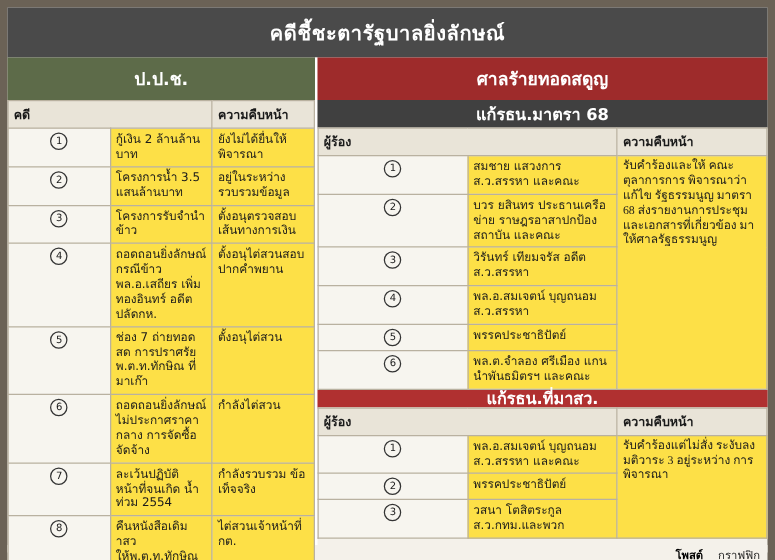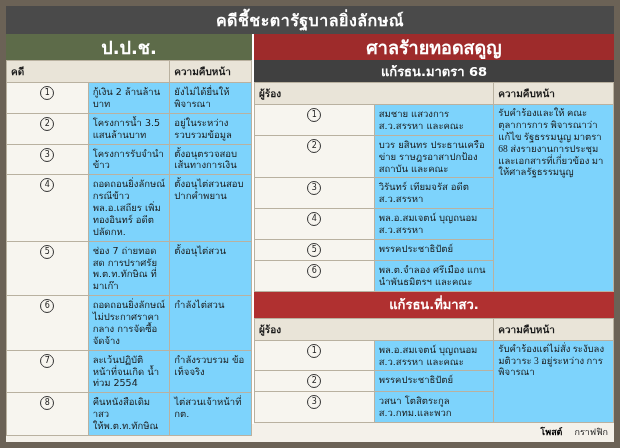--- a/index.html
+++ b/index.html
@@ -11,43 +11,43 @@
   }
   .frame{
     position:relative;
     width:620px;height:448px;
     box-sizing:border-box;
     background:#f4f1ea;
     border:6px solid #6b6256;
   }
   
   .title-bar{
-    height:28px;
+    height:40px;
     background:#4a4a4a;
     color:#ffffff;
     display:flex;align-items:center;justify-content:center;
     font-size:16px;font-weight:bold;
     letter-spacing:.5px;
   }
   
   .cols{
     display:flex;
     height:calc(100% - 30px - 16px);
   }
   .col-left{width:248px;border-right:2px solid #ffffff;box-sizing:border-box;}
   .col-right{flex:1;}
   .band{
-    height:26px;
+    height:34px;
     display:flex;align-items:center;justify-content:center;
-    color:#ffffff;font-size:18px;font-weight:bold;
+    color:#ffffff;font-size:14px;font-weight:bold;
   }
   .band-green{background:#5d6b49;}
   .band-red{background:#9e2b2b;}
   .band-red2{background:#404040;font-size:13px;height:22px;}
-  .band-red3{background:#b03030;font-size:13px;height:26px;}
+  .band-red3{background:#b03030;font-size:13px;height:14px;}
   
   table{
     width:100%;
     border-collapse:collapse;
     table-layout:fixed;
     font-size:9.5px;
     color:#1a1a1a;
   }
   th{
     background:#e9e4d8;
@@ -56,21 +56,21 @@
     text-align:left;
     padding:3px 4px;
     border:1px solid #b9b1a0;
     height:14px;
   }
   td{
     border:1px solid #b9b1a0;
     padding:3px 4px;
     vertical-align:top;
     line-height:1.25;
-    background:#7dd3fc;
+    background:#fde047;
   }
   .num-cell{
     width:15px;
     text-align:center;
     padding:3px 1px;
     background:#f7f5ef;
   }
   .circ{
     display:inline-block;
     width:12px;height:12px;line-height:12px;

